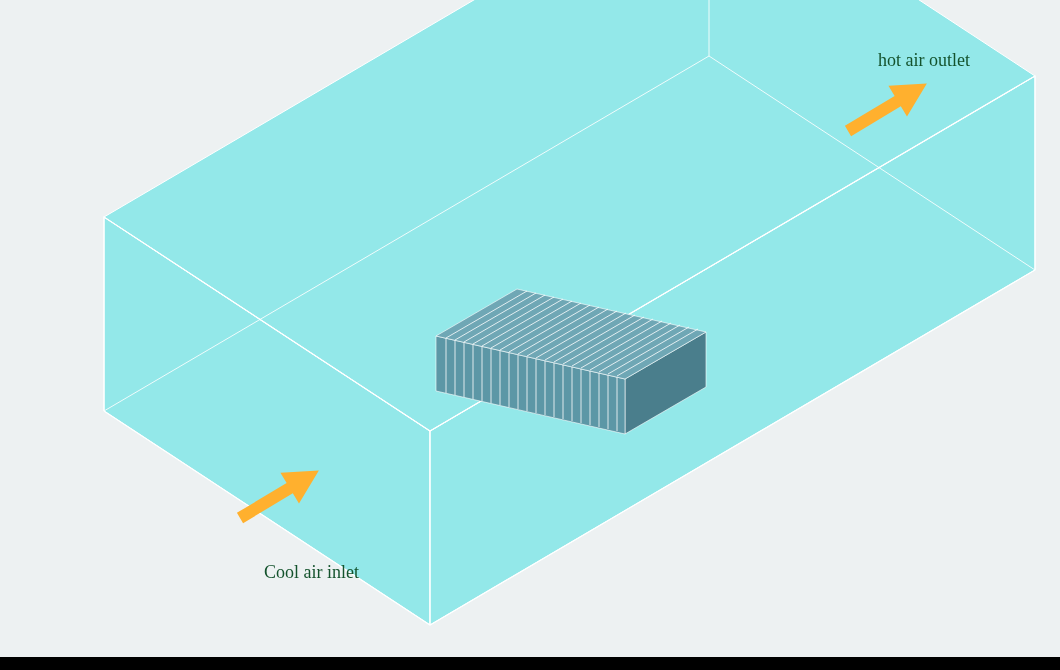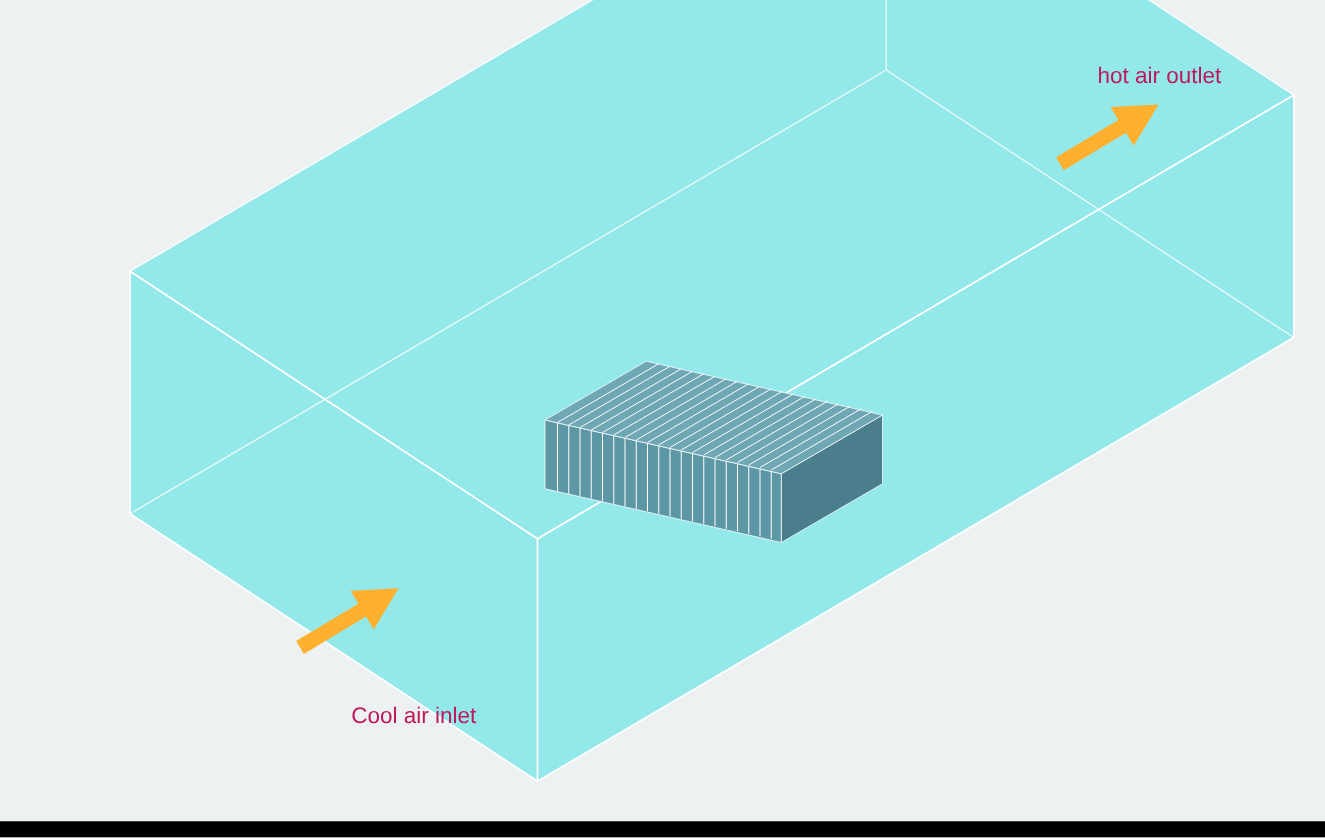--- a/index.html
+++ b/index.html
@@ -19,23 +19,24 @@
   .bottom-bar {
     position: absolute;
     left: 0;
     bottom: 0;
     width: 1060px;
     height: 13px;
     background: #000;
   }
   .label {
     position: absolute;
-    color: #be185d;
+    color: #14532d;
     font-size: 18px;
     white-space: nowrap;
+    font-family: Liberation Serif, serif;
   }
   svg.box {
     position: absolute;
     left: 0;
     top: 0;
     width: 1060px;
     height: 670px;
     pointer-events: none;
   }
 </style>
@@ -120,18 +121,18 @@
     <g transform="translate(240,518) rotate(-31)">
       <polygon points="0,-6 58,-6 58,-18 92,0 58,18 58,6 0,6" fill="#FFB02E"></polygon>
     </g>
 
     <g transform="translate(848,131) rotate(-31)">
       <polygon points="0,-6 58,-6 58,-18 92,0 58,18 58,6 0,6" fill="#FFB02E"></polygon>
     </g>
 
   </svg>
 
-  <div class="label" style="left:281px; top:562px;">Cool air inlet</div>
+  <div class="label" style="left:264px; top:562px;">Cool air inlet</div>
 
   <div class="label" style="left:878px; top:50px;">hot air outlet</div>
 
   <div class="bottom-bar"></div>
 </div>
 
 </body></html>

